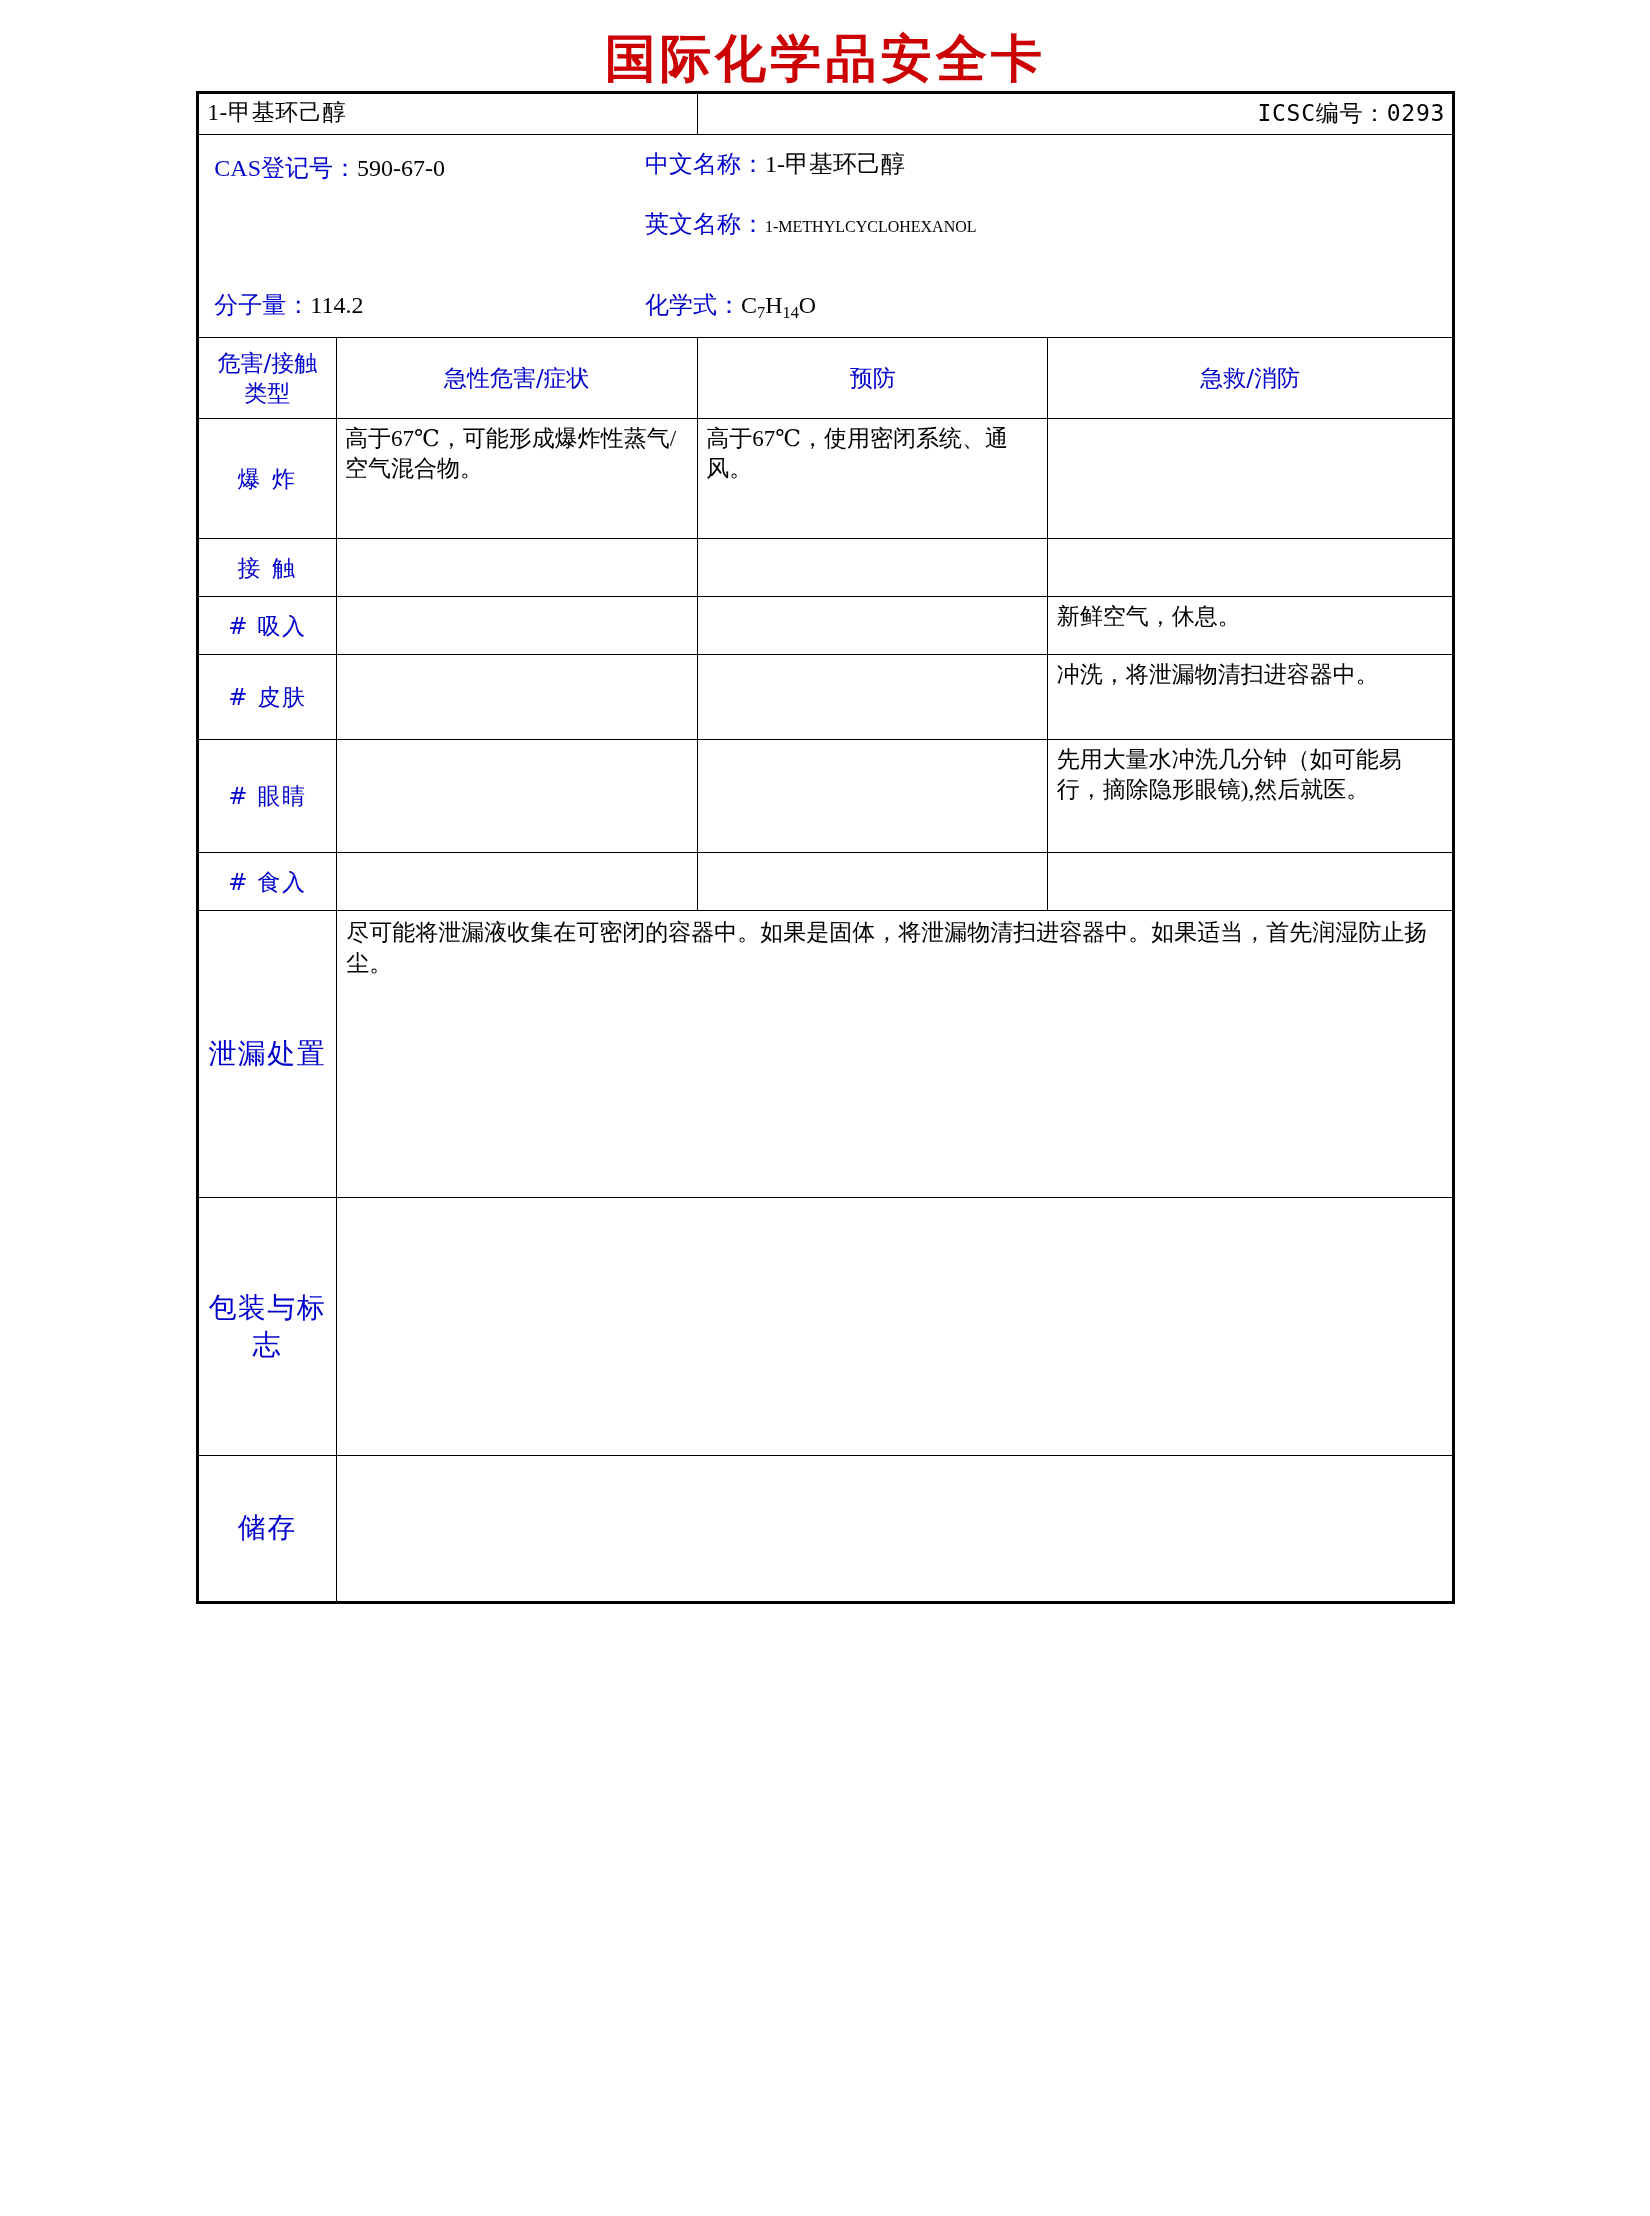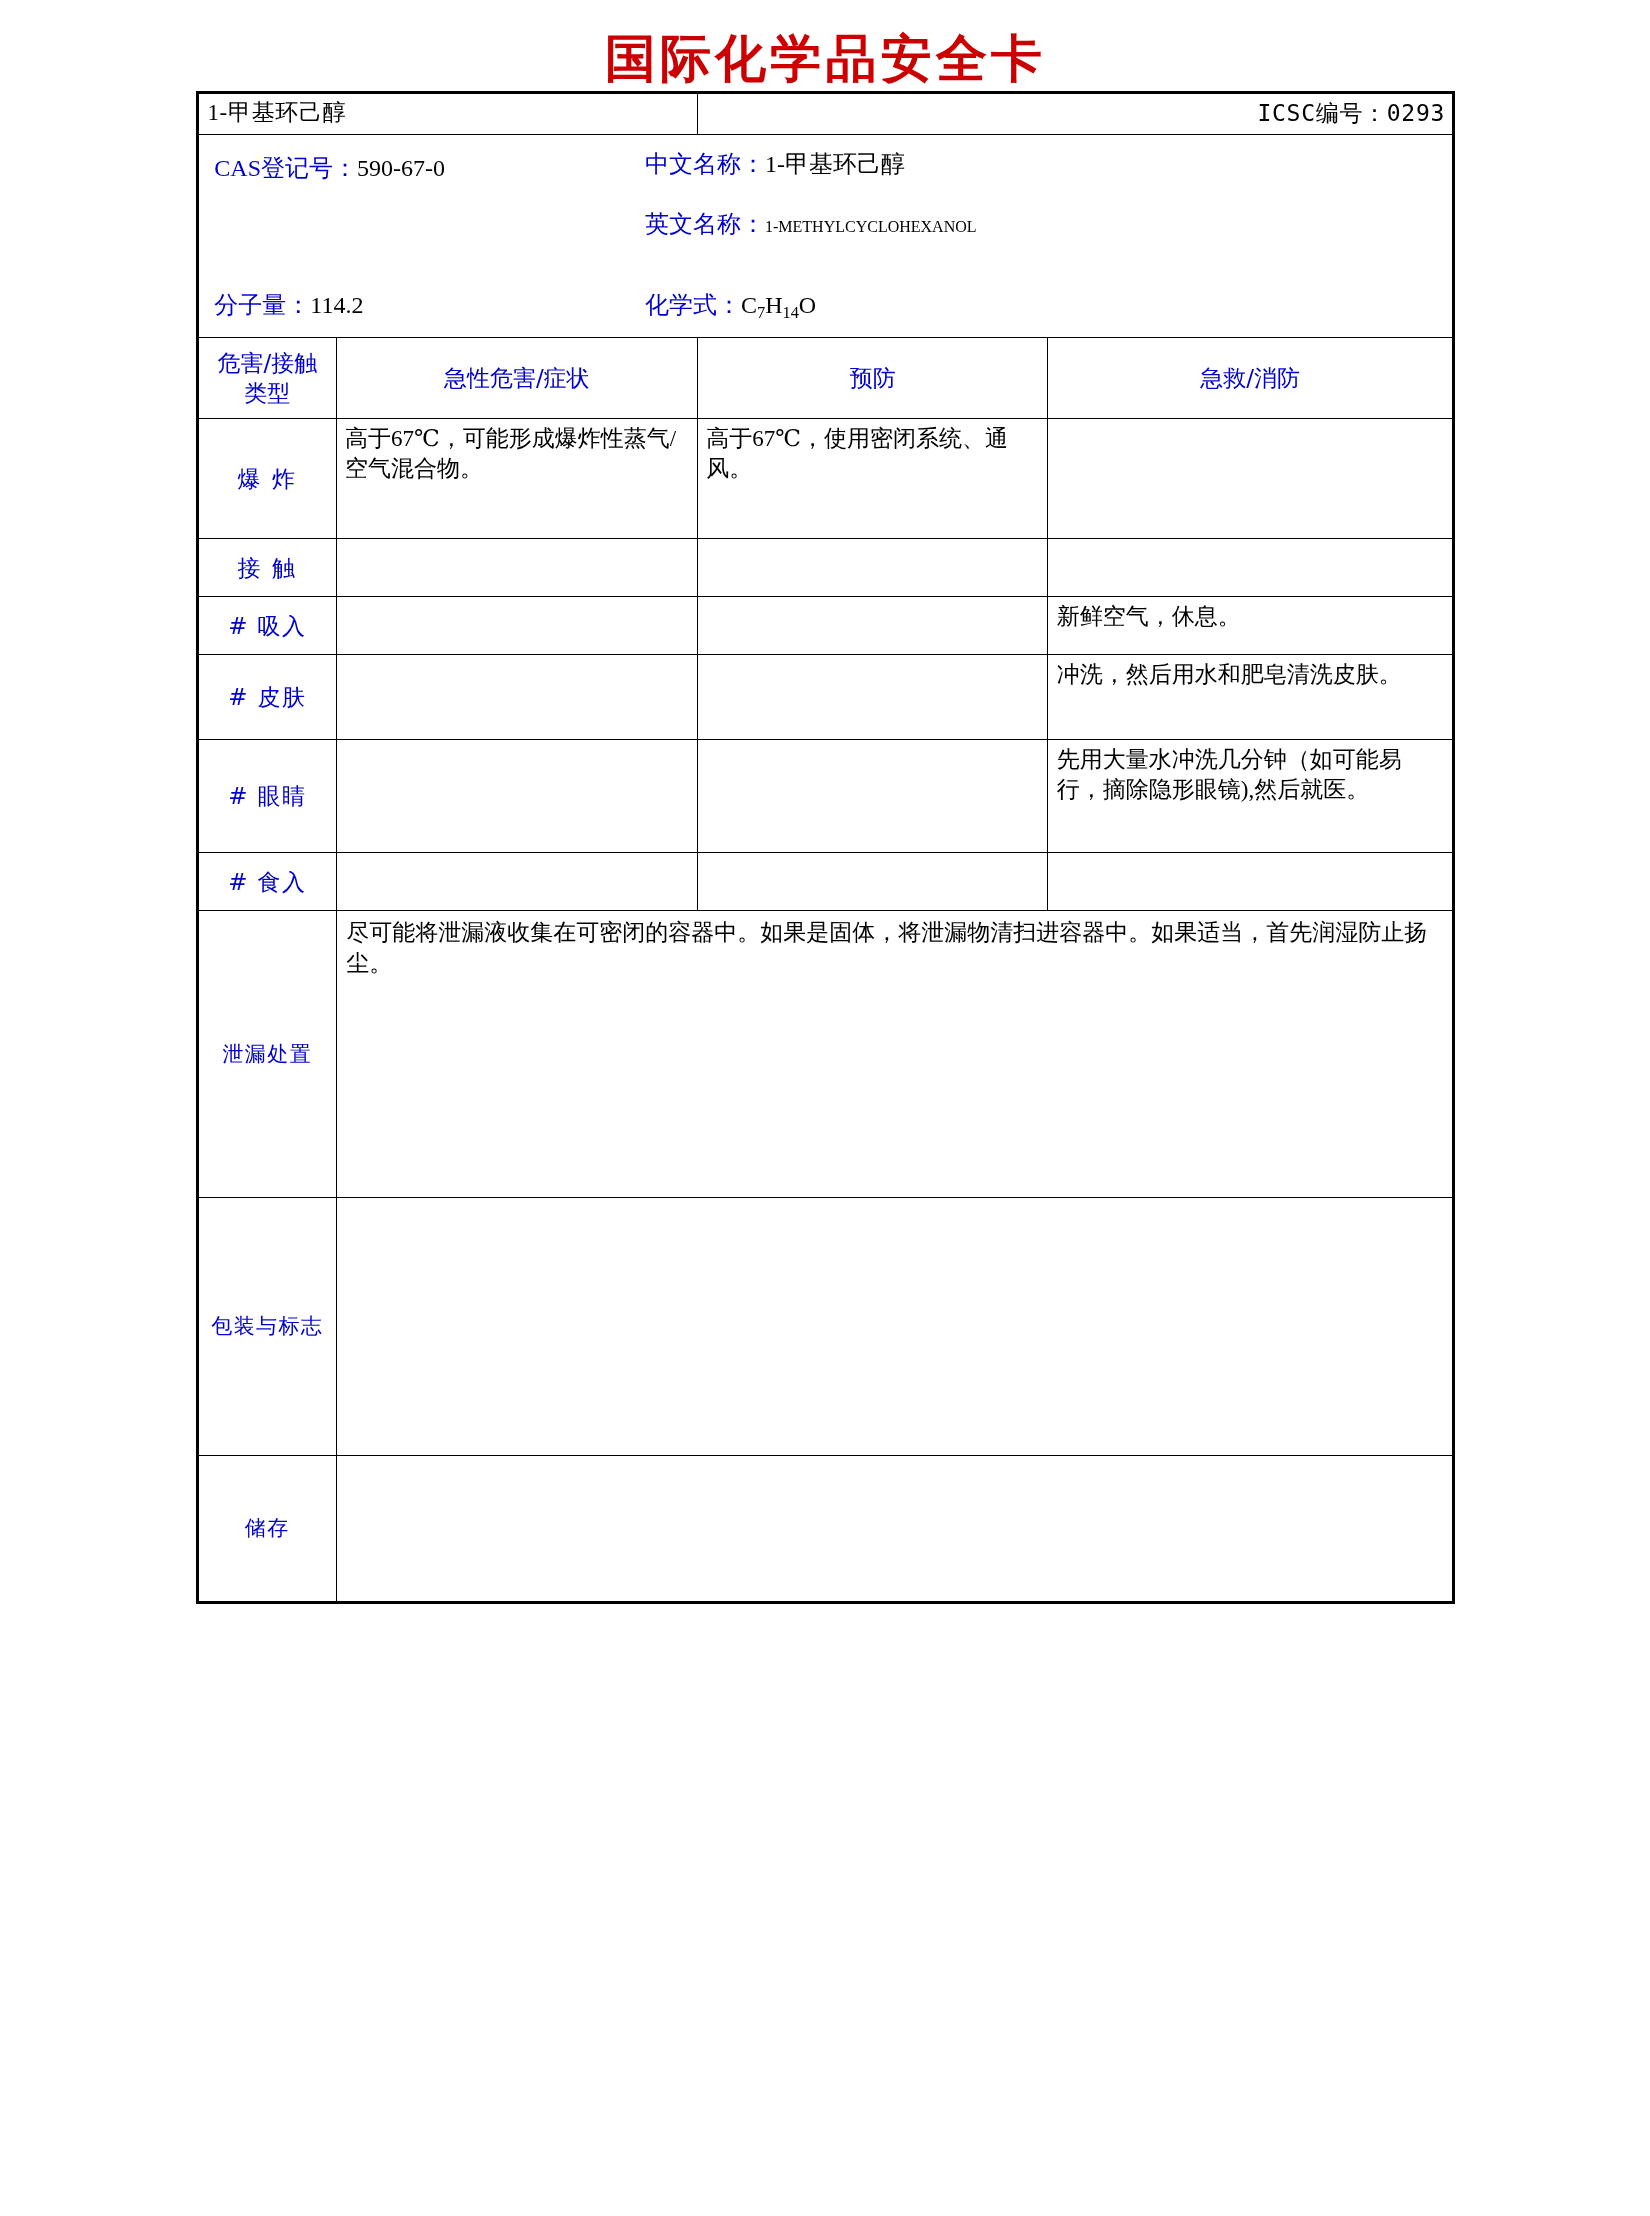--- a/index.html
+++ b/index.html
@@ -108,21 +108,21 @@
     vertical-align: middle !important;
     font-size: 24.4px;
     font-family: "DejaVu Sans", "Liberation Sans", sans-serif;
     letter-spacing: 2.1px;
     padding: 7px 2.8px !important;
   }
   .rowhdr.small {
     letter-spacing: 1.4px;
   }
   .rowhdr.blockname {
-    font-size: 21px;
+    font-size: 28px;
     letter-spacing: 1.4px;
   }
   .cell-text { font-size: 23px; }
   .wide-cell { padding: 7px 9.8px !important; }
   .h-fire td    { height: 67px; }
   .h-exp td     { height: 105px; }
   .h-contact td { height: 43px; }
   .h-inh td     { height: 43px; }
   .h-skin td    { height: 70px; }
   .h-eye td     { height: 98px; }
@@ -205,21 +205,21 @@
         <td class="rowhdr small"># 吸入</td>
         <td class="cell-text"></td>
         <td class="cell-text"></td>
         <td class="cell-text">新鲜空气，休息。</td>
       </tr>
 
       <tr class="h-skin">
         <td class="rowhdr small"># 皮肤</td>
         <td class="cell-text"></td>
         <td class="cell-text"></td>
-        <td class="cell-text">冲洗，然后用水和肥皂清洗皮肤。</td>
+        <td class="cell-text">冲洗，将泄漏物清扫进容器中。</td>
       </tr>
 
       <tr class="h-eye">
         <td class="rowhdr small"># 眼睛</td>
         <td class="cell-text"></td>
         <td class="cell-text"></td>
         <td class="cell-text">先用大量水冲洗几分钟（如可能易行，摘除隐形眼镜),然后就医。</td>
       </tr>
 
       <tr class="h-ing">

